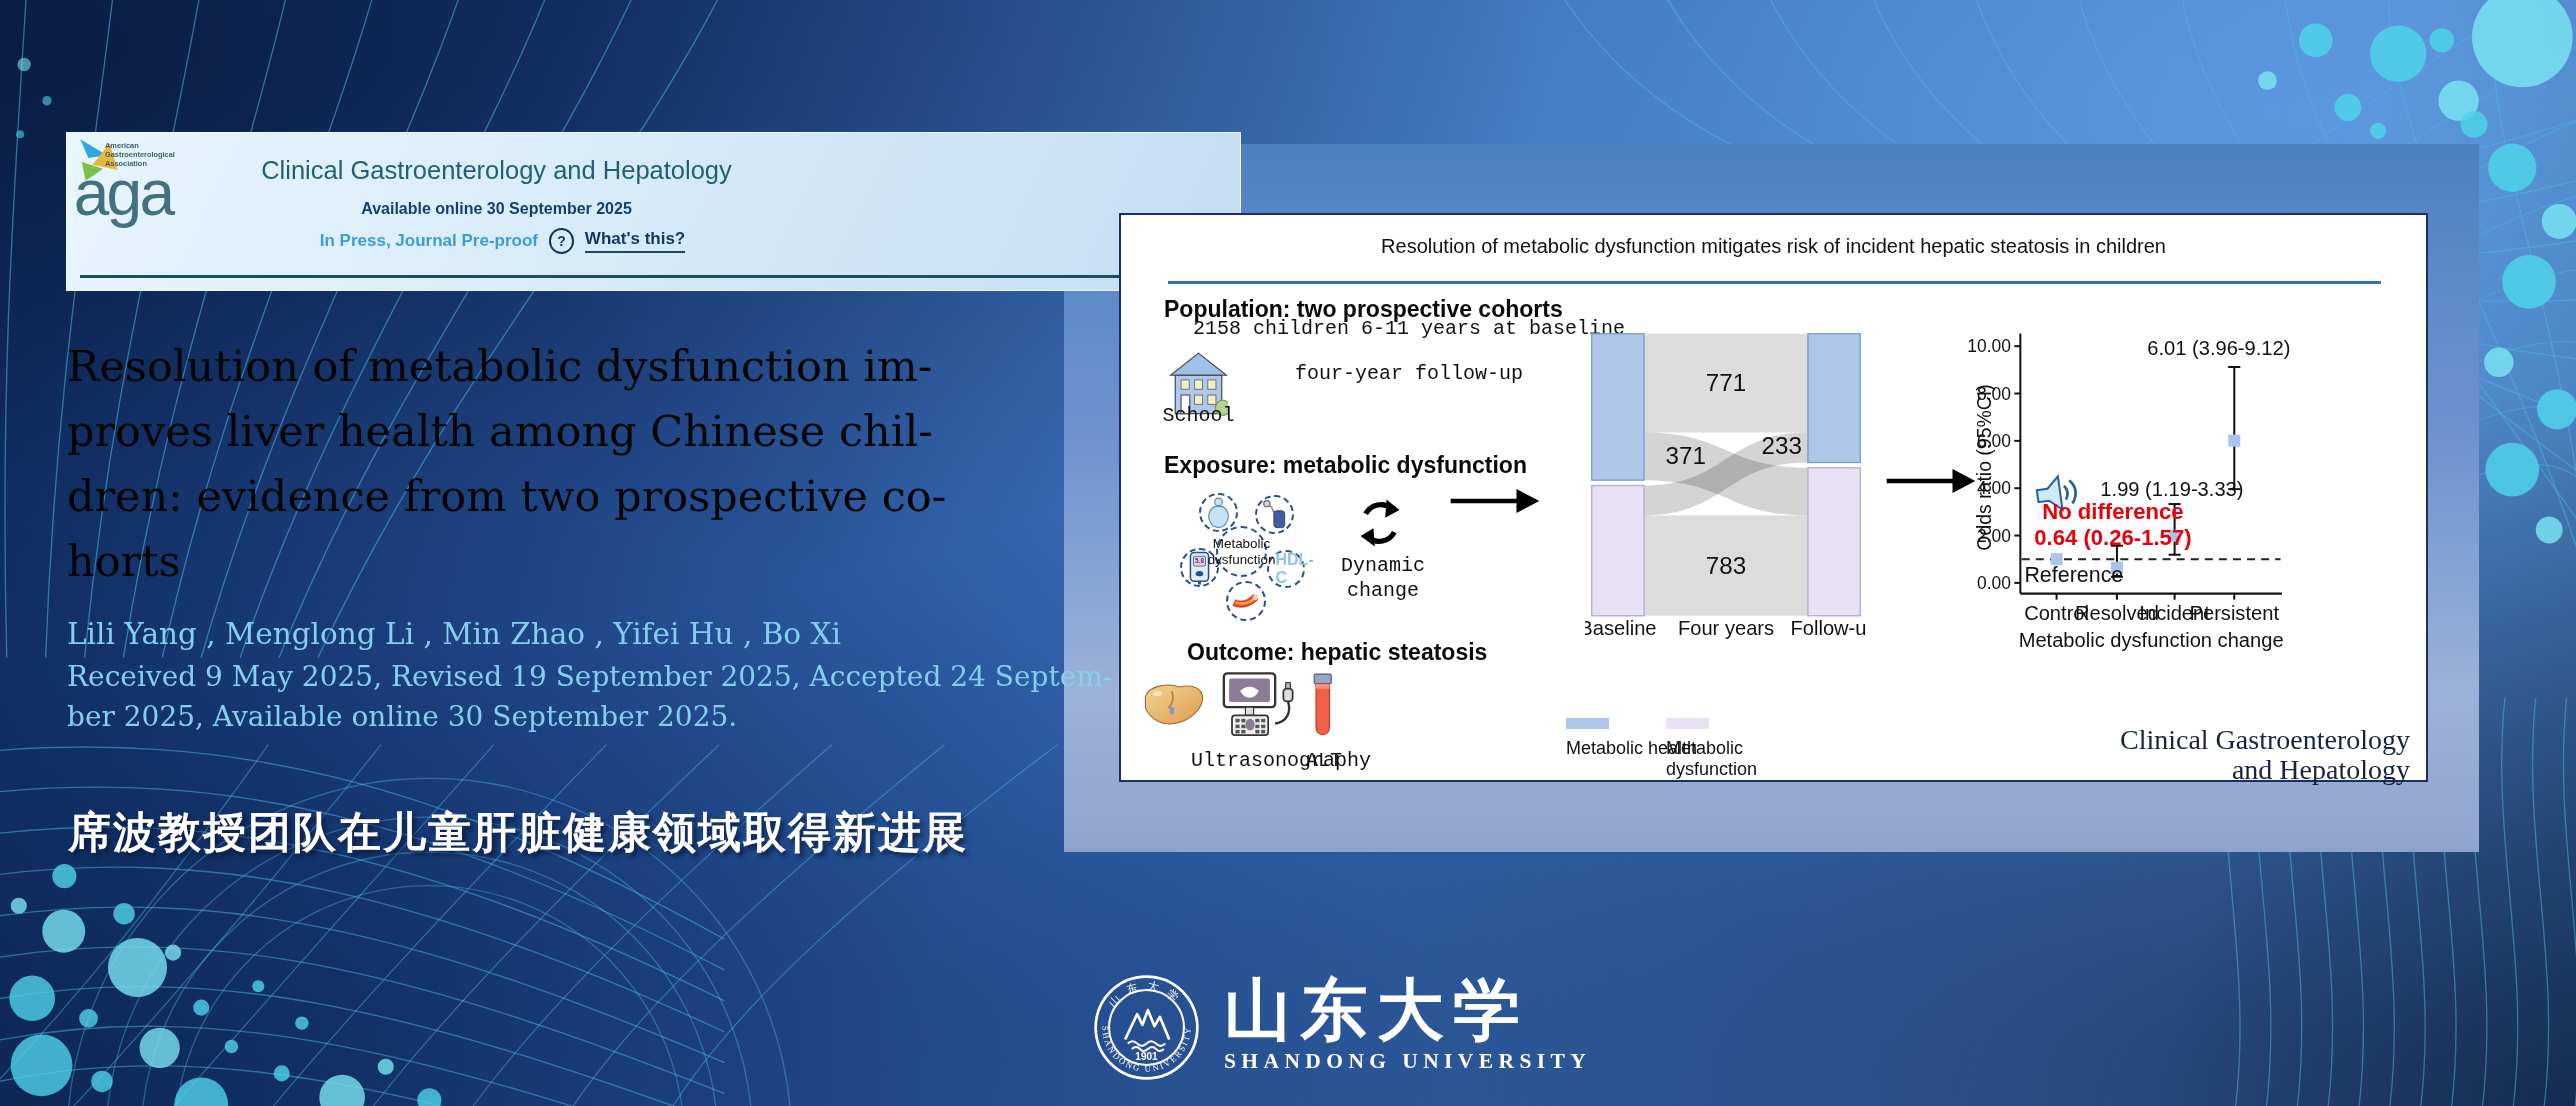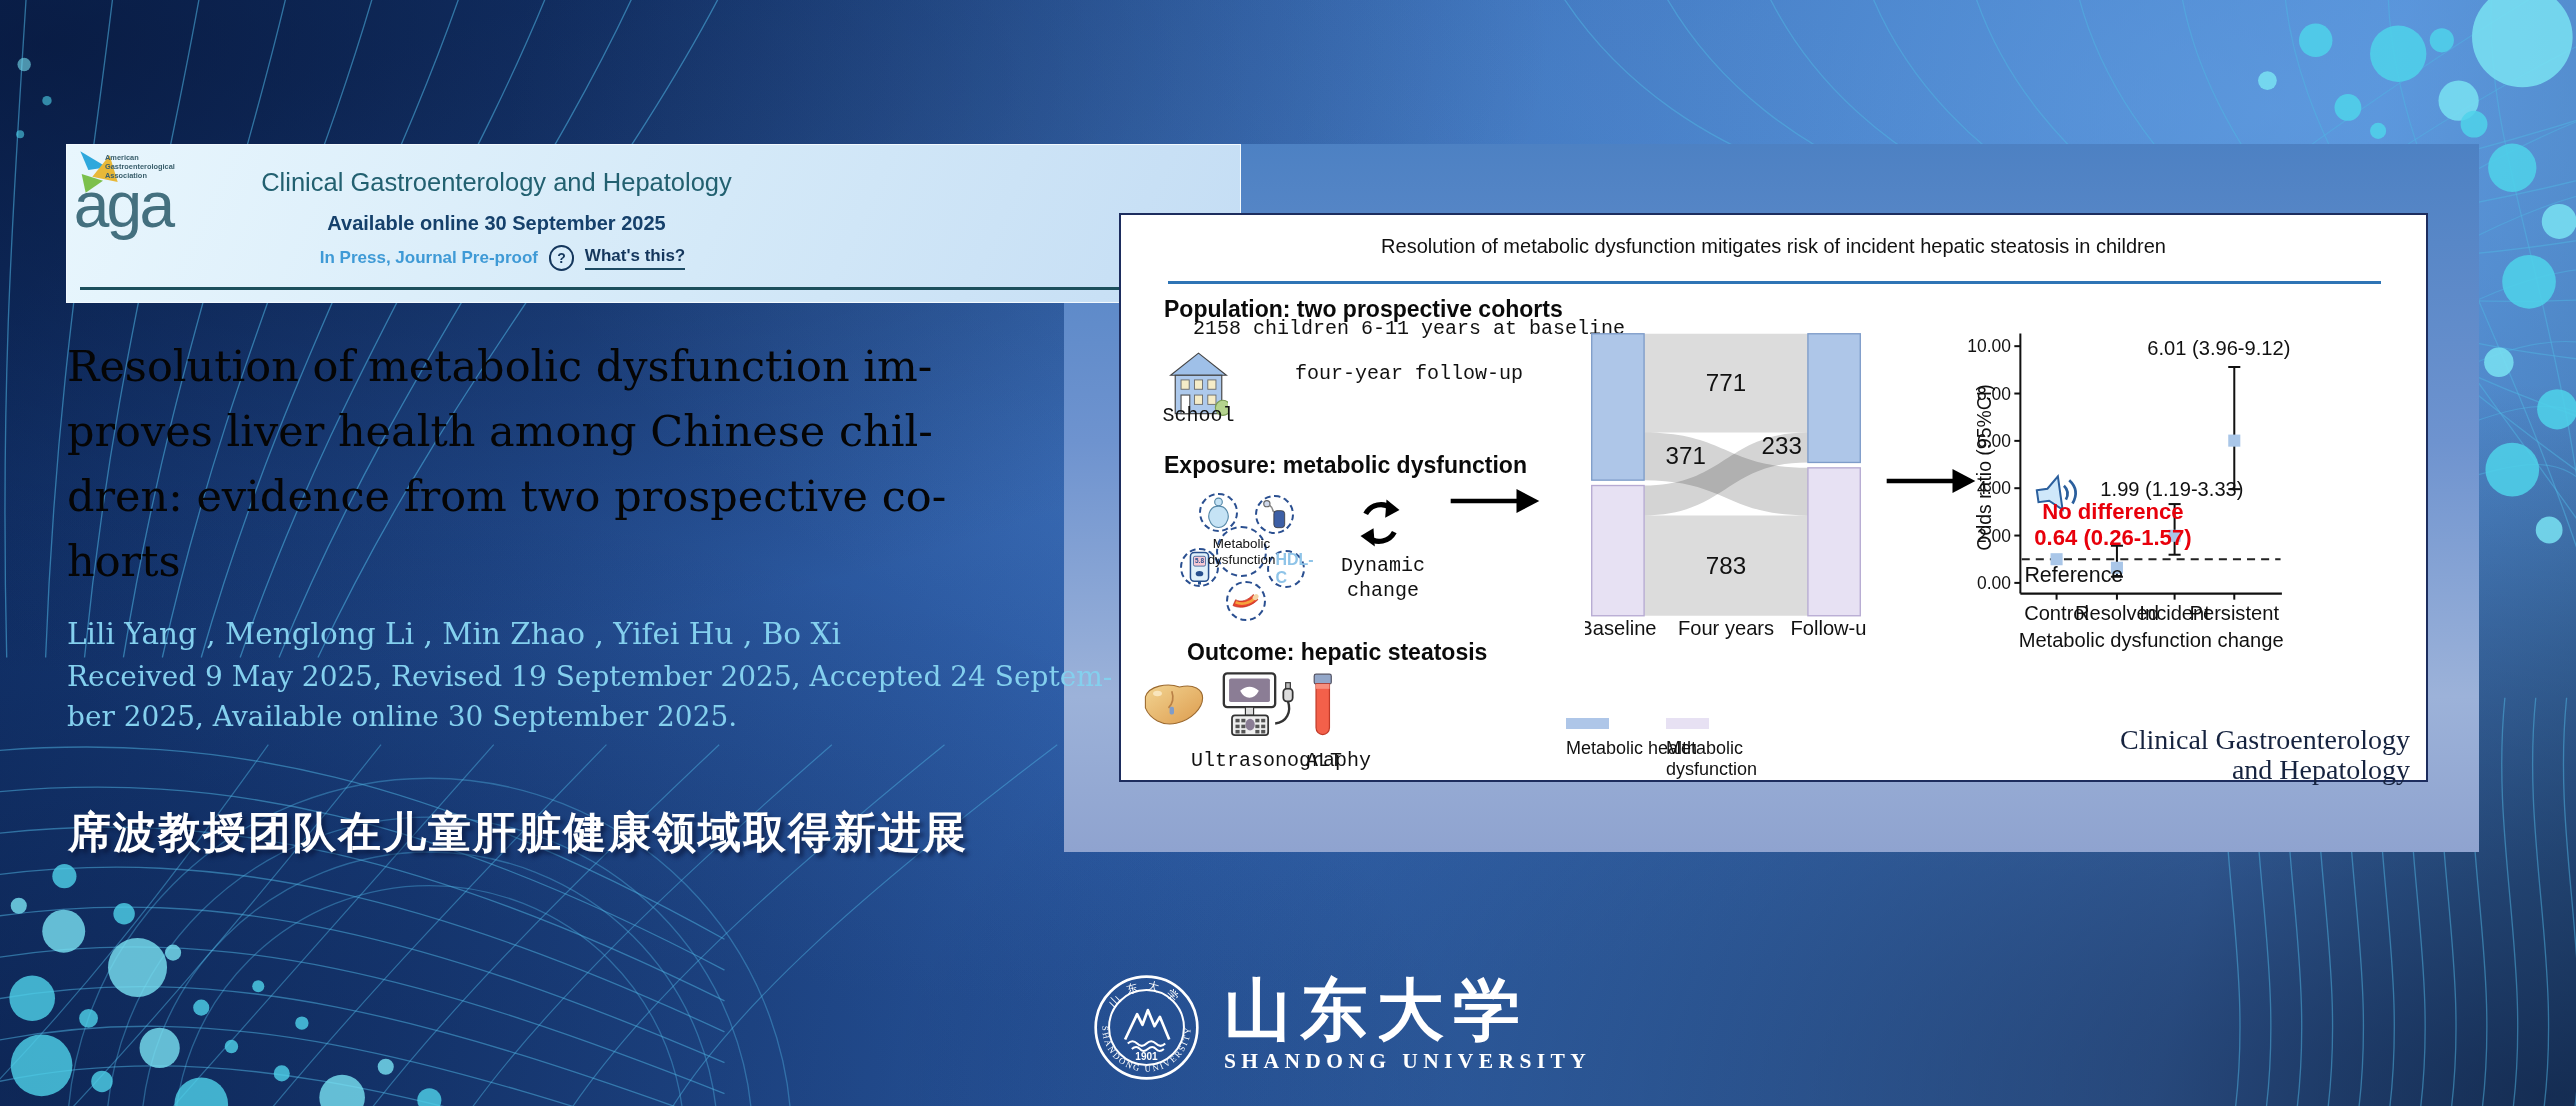--- a/index.html
+++ b/index.html
@@ -9,29 +9,29 @@
   #canvas::before{content:"";position:absolute;inset:0;
     background:radial-gradient(ellipse at 88% 10%,rgba(108,170,235,.55),transparent 55%),
                radial-gradient(ellipse at 45% 42%,rgba(70,120,195,.35),transparent 60%);}
   #canvas::after{content:"";position:absolute;inset:0;
     background:radial-gradient(ellipse at 2% 4%,rgba(5,18,50,.65),transparent 42%),
                radial-gradient(ellipse at 1% 98%,rgba(6,20,54,.45),transparent 40%),
                radial-gradient(ellipse at 99% 99%,rgba(5,16,46,.68),transparent 46%);}
   #bg-decor{position:absolute;left:0;top:0;z-index:1;}
 
   
-  .journal-card{position:absolute;left:66px;top:144px;width:1175px;height:159px;z-index:3;
+  .journal-card{position:absolute;left:66px;top:132px;width:1175px;height:159px;z-index:3;
     background:linear-gradient(115deg,#e8f6fd 0%,#d4e9f8 55%,#c4ddf4 100%);
     border:1.3px solid #f2f9fe;box-sizing:border-box;}
   .aga-arrow{position:absolute;left:12px;top:5.4px;}
   .aga-org{position:absolute;left:38px;top:9.4px;font-size:7.4px;line-height:8.7px;color:#3a5f6c;font-weight:bold;}
   .aga-word{position:absolute;left:6.7px;top:23px;font-size:64px;font-weight:500;letter-spacing:-2.7px;color:#44707f;}
   .jc-center{position:absolute;left:0;top:0;width:859px;text-align:center;}
   .jc-title{margin-top:23px;font-size:25.5px;color:#226070;}
-  .jc-avail{margin-top:14.8px;font-size:20px;font-weight:bold;color:#15406b;}
+  .jc-avail{margin-top:14.8px;font-size:16px;font-weight:bold;color:#15406b;}
   .jc-row{margin-top:10.7px;display:flex;justify-content:center;align-items:center;gap:10.7px;}
   .inpress{font-size:17px;font-weight:bold;color:#3f9ad6;padding-left:12px;}
   .help{width:21.5px;height:21.5px;border:2px solid #14365c;border-radius:50%;color:#14365c;
     font-size:14px;font-weight:bold;display:flex;align-items:center;justify-content:center;}
   .whats{font-size:17px;font-weight:bold;color:#14365c;border-bottom:2px solid #1d4a63;padding-bottom:2px;}
   .jc-rule{position:absolute;left:13.4px;right:13.4px;top:142px;height:3.4px;background:#1c4f5c;}
 
   
   .paper-title{position:absolute;left:67px;top:334px;width:993px;z-index:3;margin:0;
     font-family:"DejaVu Serif",serif;font-weight:normal;font-size:43px;line-height:65px;color:#050505;}

